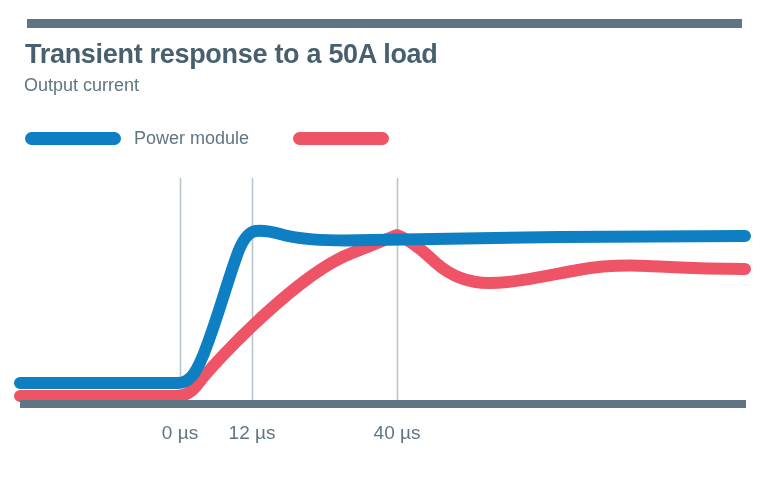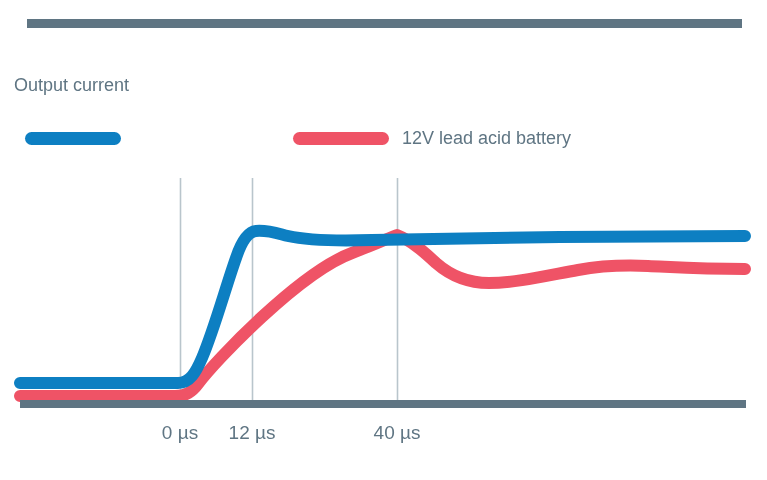--- a/index.html
+++ b/index.html
@@ -34,21 +34,21 @@
     left: 25px;
     top: 39px;
     font-size: 27px;
     font-weight: bold;
     letter-spacing: -0.3px;
     color: #48606e;
     white-space: nowrap;
   }
   .chart-subtitle {
     position: absolute;
-    left: 14px;
+    left: 24px;
     top: 75px;
     font-size: 18px;
     font-weight: normal;
     color: #5f7583;
     white-space: nowrap;
   }
   .legend {
     position: absolute;
     left: 25px;
     top: 124px;
@@ -99,29 +99,30 @@
     white-space: nowrap;
   }
 </style>
 </head>
 <body>
 
 <div id="page">
 
   <div class="top-rule"></div>
 
+  <div class="chart-title">Transient response to a 50A load</div>
   <div class="chart-subtitle">Output current</div>
 
   <div class="legend">
     <div class="legend-item item-0">
       <span class="legend-swatch" style="background:#0d7fc2"></span>
+      <span class="legend-label">Power module</span>
     </div>
     <div class="legend-item item-1">
       <span class="legend-swatch" style="background:#ef5366"></span>
-      <span class="legend-label">12V lead acid battery</span>
     </div>
   </div>
 
   <svg class="plot" viewBox="0 0 767 480" width="767" height="480" preserveAspectRatio="none">
 
     <g>
       <line x1="180.5" y1="178" x2="180.5" y2="403" stroke="#b9c5cc" stroke-width="1.6"></line>
       <line x1="252.5" y1="178" x2="252.5" y2="403" stroke="#b9c5cc" stroke-width="1.6"></line>
       <line x1="397.5" y1="178" x2="397.5" y2="403" stroke="#b9c5cc" stroke-width="1.6"></line>
     </g>

